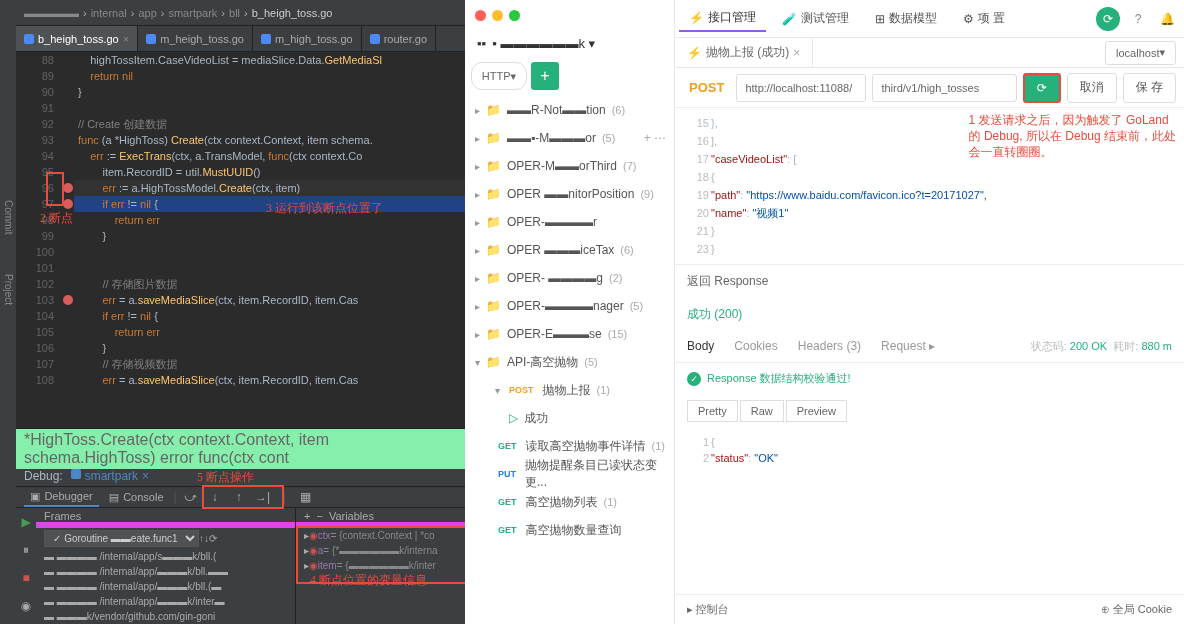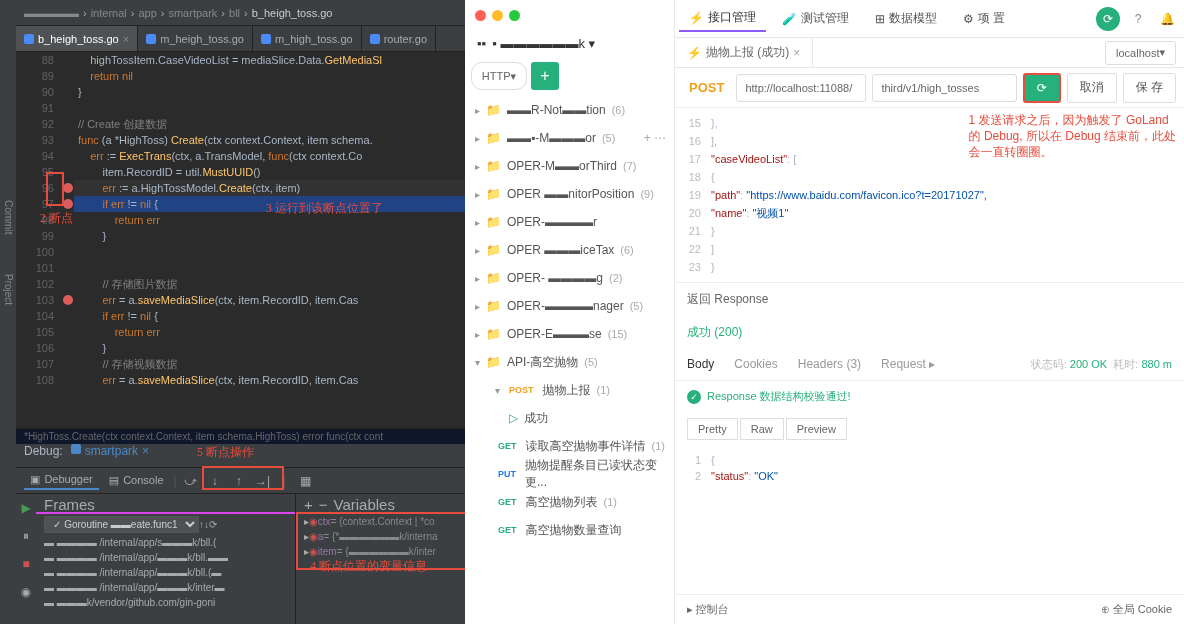--- a/index.html
+++ b/index.html
@@ -23,31 +23,31 @@
 .code{flex:1;white-space:pre}
 .code div{height:16px;padding-left:4px}
 .hl-blue{background:#214283}
 .hl-dark{background:#323232}
 .kw{color:#cc7832}
 .fn{color:#ffc66d}
 .cmt{color:#808080}
 .anno{position:absolute;color:#e74c3c;font-size:12px;font-family:-apple-system}
 .anno-box{position:absolute;border:2px solid #e74c3c}
 .debug-panel{height:196px;background:#3c3f41;border-top:1px solid #222;display:flex;flex-direction:column}
-.dbg-hint{font-size:10px;color:#666;padding:2px 8px;background:#0f172a}
+.dbg-hint{font-size:16px;color:#666;padding:2px 8px;background:#86efac}
 .dbg-header{height:24px;display:flex;padding:0 8px;gap:8px;border-bottom:1px solid #222}
 .dbg-tab{padding:2px 6px;font-size:11px;color:#aaa}
 .dbg-tab.active{border-bottom:2px solid #4a88c7}
 .dbg-toolbar{height:26px;display:flex;align-items:center;padding:0 8px;gap:4px;border-bottom:1px solid #222}
 .dbg-btn{width:20px;height:20px;display:flex;align-items:center;justify-content:center;color:#aaa;cursor:pointer}
 .dbg-body{flex:1;display:flex}
 .dbg-left{width:20px;background:#3c3f41;display:flex;flex-direction:column;align-items:center;padding-top:4px;gap:8px}
 .dbg-frames{width:260px;border-right:1px solid #222;display:flex;flex-direction:column}
 .dbg-vars{flex:1;display:flex;flex-direction:column}
-.dbg-col-h{height:20px;padding:2px 8px;font-size:15px;color:#aaa;border-bottom:2px solid #d946ef}
+.dbg-col-h{height:20px;padding:2px 8px;font-size:11px;color:#aaa;border-bottom:6px solid #d946ef}
 .dbg-row{padding:2px 8px;font-size:10px;color:#aaa;display:flex;align-items:center;}
 .dbg-select{background:#4e5254;border:1px solid #555;color:#ccc;font-size:10px;padding:1px 4px}
 .api-tool{width:719px;height:624px;background:#fff;display:flex;position:relative}
 .api-sidebar{width:210px;border-right:1px solid #e8e8e8;display:flex;flex-direction:column}
 .win-dots{height:30px;display:flex;align-items:center;padding-left:10px;gap:6px}
 .dot{width:11px;height:11px;border-radius:50%}
 .dot.r{background:#ff5f56}.dot.y{background:#ffbd2e}.dot.g{background:#27c93f}
 .ws-name{padding:0 12px;height:26px;display:flex;align-items:center;color:#333;font-size:13px}
 .search-row{display:flex;padding:6px;gap:4px}
 .http-sel{width:56px;height:28px;border:1px solid #ddd;border-radius:11px;font-size:11px;color:#666;display:flex;align-items:center;justify-content:center}
@@ -73,21 +73,21 @@
 .api-tabs{height:30px;border-bottom:1px solid #e8e8e8;display:flex;align-items:center}
 .api-tab{padding:0 12px;height:100%;display:flex;align-items:center;gap:4px;font-size:12px;color:#666;border-right:1px solid #e8e8e8}
 .env-sel{margin-left:auto;padding:0 10px;height:24px;border:1px solid #ddd;border-radius:3px;font-size:11px;color:#666;margin-right:8px;display:flex;align-items:center}
 .req-row{height:40px;display:flex;align-items:center;padding:0 8px;gap:6px;border-bottom:1px solid #eee}
 .method-lbl{color:#f0a020;font-weight:600;font-size:13px;padding:0 6px}
 .url-seg{height:28px;border:1px solid #ddd;border-radius:3px;padding:0 8px;font-size:11px;color:#666;display:flex;align-items:center}
 .send-btn{width:38px;height:30px;background:#26b07c;border-radius:3px;color:#fff;display:flex;align-items:center;justify-content:center;border:2px solid #e74c3c}
 .act-btn{height:30px;padding:0 12px;border:1px solid #ddd;border-radius:3px;font-size:12px;color:#555;display:flex;align-items:center}
 .json-body{padding:6px 12px;font-family:Menlo,monospace;font-size:11px;line-height:18px;position:relative}
 .json-ln{display:flex}
-.jn{width:24px;text-align:right;color:#bbb;padding-right:10px}
+.jn{width:24px;text-align:right;color:#bbb;padding-right:2px}
 .jkey{color:#a31515}.jstr{color:#0451a5}
 .resp-section{border-top:1px solid #eee;padding:8px 12px;font-size:12px;color:#666}
 .resp-tabs{display:flex;gap:20px;padding:8px 12px;border-bottom:1px solid #eee;font-size:12px;position:relative}
 .resp-tab{color:#999;cursor:pointer}
 .resp-tab.active{color:#333}
 .status-info{margin-left:auto;font-size:11px;color:#bbb}
 .status-ok{color:#26b07c}
 .resp-valid{padding:8px 12px;font-size:11px;color:#26b07c;display:flex;align-items:center;gap:6px}
 .resp-toolbar{display:flex;gap:2px;padding:6px 12px}
 .resp-tb-btn{padding:4px 10px;border:1px solid #ddd;font-size:11px;color:#666}
@@ -423,24 +423,20 @@
         </div>
         <div class="json-ln">
           <span class="jn">20</span>
           <span>            <span class="jkey">"name"</span>: <span class="jstr">"视频1"</span></span>
         </div>
         <div class="json-ln">
           <span class="jn">21</span>
           <span>        }</span>
         </div>
         <div class="json-ln">
-          <span class="jn">22</span>
-          <span>    ]</span>
-        </div>
-        <div class="json-ln">
           <span class="jn">23</span>
           <span>}</span>
         </div>
       </div>
     <div class="resp-section">返回 Response</div>
     <div class="resp-section" style="color:#26b07c;border-top:none">成功 (200)</div>
     <div class="resp-tabs">
       <span class="resp-tab active">Body</span>
       <span class="resp-tab">Cookies</span>
       <span class="resp-tab">Headers (3)</span>

